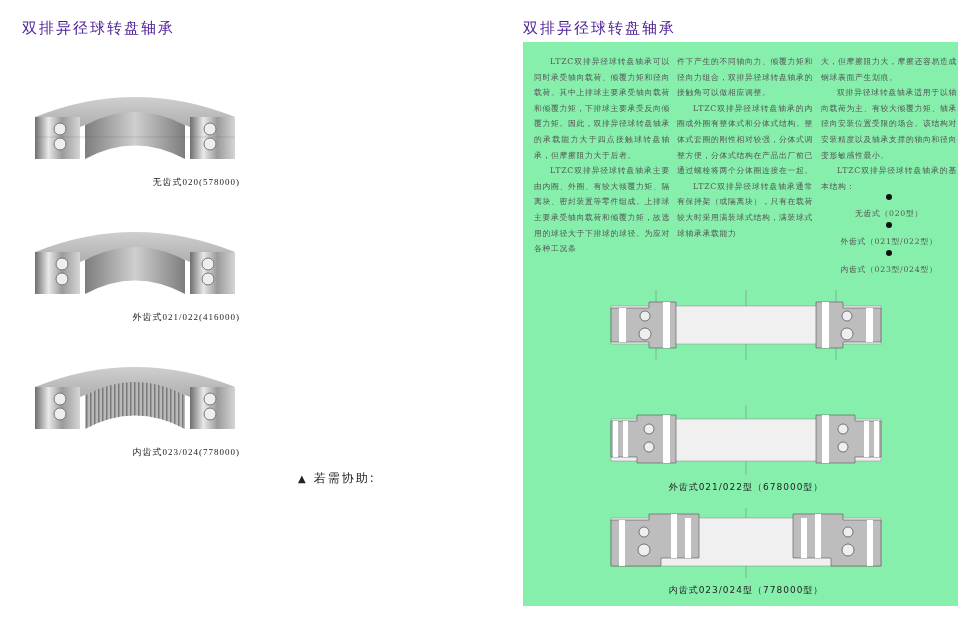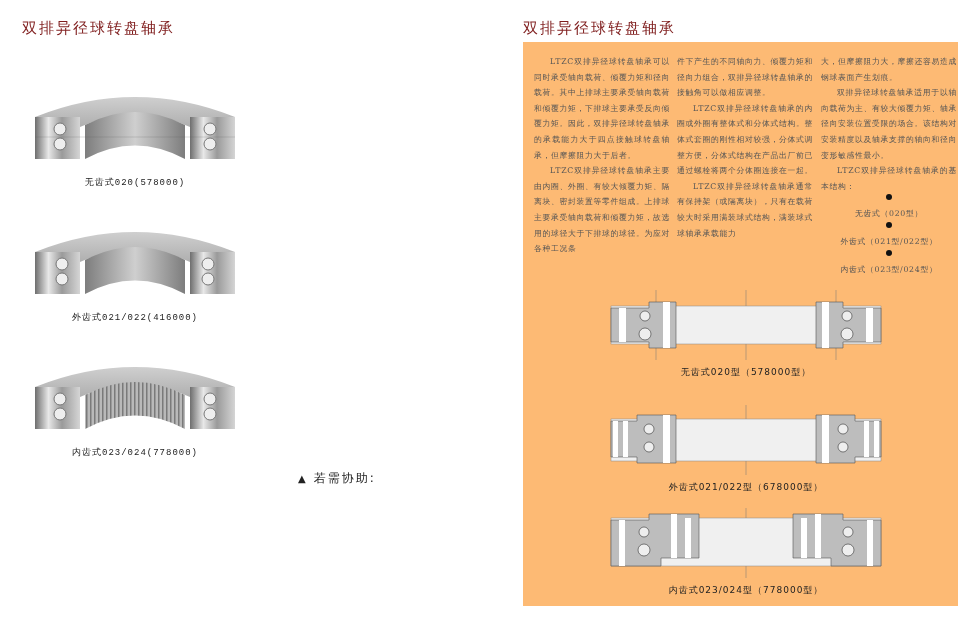--- a/index.html
+++ b/index.html
@@ -1,49 +1,49 @@
 <!DOCTYPE html>
 <html><head>
 <meta charset="utf-8">
 <style>
   * { margin: 0; padding: 0; box-sizing: border-box; }
   html, body { width: 972px; height: 630px; background: #ffffff; overflow: hidden; }
   body { position: relative; font-family: "DejaVu Sans", "Liberation Sans", sans-serif; color: #333; }
 
   .page-title {
-    position: absolute; font-size: 15px; letter-spacing: 2px; color: #7f1d1d;
+    position: absolute; font-size: 15px; letter-spacing: 2px; color: #4c1d95;
     font-family: Liberation Sans, sans-serif;
   }
   #title-left { left: 22px; top: 19px; }
   #title-right { left: 523px; top: 19px; }
 
   
   .product { position: absolute; left: 30px; width: 210px; }
   .photo { position: relative; width: 210px; height: 82px; }
   .photo svg { width: 210px; height: 82px; display: block; }
   .caption {
-    text-align: center; font-size: 9px; letter-spacing: 1px; color: #222; margin-top: 7px;
-    font-family: Liberation Mono, monospace;
+    text-align: right; font-size: 9px; letter-spacing: 1px; color: #222; margin-top: 7px;
+    font-family: Liberation Serif, serif;
   }
   #product-1 { top: 87px; }
   #product-2 { top: 222px; }
   #product-3 { top: 357px; }
 
   
   .reminder { position: absolute; left: 300px; top: 470px; width: 160px; }
   .reminder-title { font-size: 12px; letter-spacing: 2px; color: #222; display: flex; align-items: center; gap: 6px; margin-left: -2px; }
   .reminder-title .tri { font-size: 10px; }
   .reminder-body {
     margin-top: 10px; font-family: "DejaVu Serif", "Liberation Serif", serif;
     font-size: 8.4px; line-height: 15.8px; color: #555; text-indent: 16px; text-align: justify;
     letter-spacing: 0.6px;
   }
 
   
-  .panel { position: absolute; left: 523px; top: 42px; width: 435px; height: 564px; background: #fdba74; }
+  .panel { position: absolute; left: 523px; top: 42px; width: 435px; height: 564px; background: #86efac; }
   .col {
     position: absolute; top: 12px; width: 136px;
     font-family: "DejaVu Serif", "Liberation Serif", serif; font-size: 7.8px; line-height: 15.6px;
     color: #555; letter-spacing: 0.7px; text-align: justify;
   }
   .col p { text-indent: 16px; }
   #col-1 { left: 11px; }
   #col-2 { left: 154px; }
   #col-3 { left: 298px; }
   .bullets { list-style: none; }
@@ -187,21 +187,20 @@
       <rect x="62" y="12" width="7" height="46" fill="#fff"></rect>
       <circle cx="44" cy="26" r="5" fill="#eee" stroke="#333" stroke-width="0.6"></circle>
       <circle cx="44" cy="44" r="6" fill="#eee" stroke="#333" stroke-width="0.6"></circle>
 
       <path d="M280 18 L242 18 L242 12 L215 12 L215 58 L242 58 L242 52 L280 52 Z" fill="#bdbdbd" stroke="#555" stroke-width="0.6"></path>
       <rect x="265" y="18" width="7" height="34" fill="#fff"></rect>
       <rect x="221" y="12" width="7" height="46" fill="#fff"></rect>
       <circle cx="246" cy="26" r="5" fill="#eee" stroke="#333" stroke-width="0.6"></circle>
       <circle cx="246" cy="44" r="6" fill="#eee" stroke="#333" stroke-width="0.6"></circle>
     </svg>
-    <div class="diagram-caption">无齿式020型（578000型）</div>
   </div>
 
   <div class="diagram" id="diagram-2">
     <svg viewBox="0 0 290 70">
       <line x1="145" y1="0" x2="145" y2="70" stroke="#777" stroke-width="0.5"></line>
       <rect x="10" y="14" width="270" height="42" fill="#f0f0f0" stroke="#888" stroke-width="0.5"></rect>
       <path d="M10 16 L36 16 L36 10 L75 10 L75 58 L36 58 L36 52 L10 52 Z" fill="#bdbdbd" stroke="#555" stroke-width="0.6"></path>
       <rect x="12" y="16" width="5" height="36" fill="#fff"></rect>
         <rect x="22" y="16" width="5" height="36" fill="#fff"></rect>
       <rect x="62" y="10" width="7" height="48" fill="#fff"></rect>

